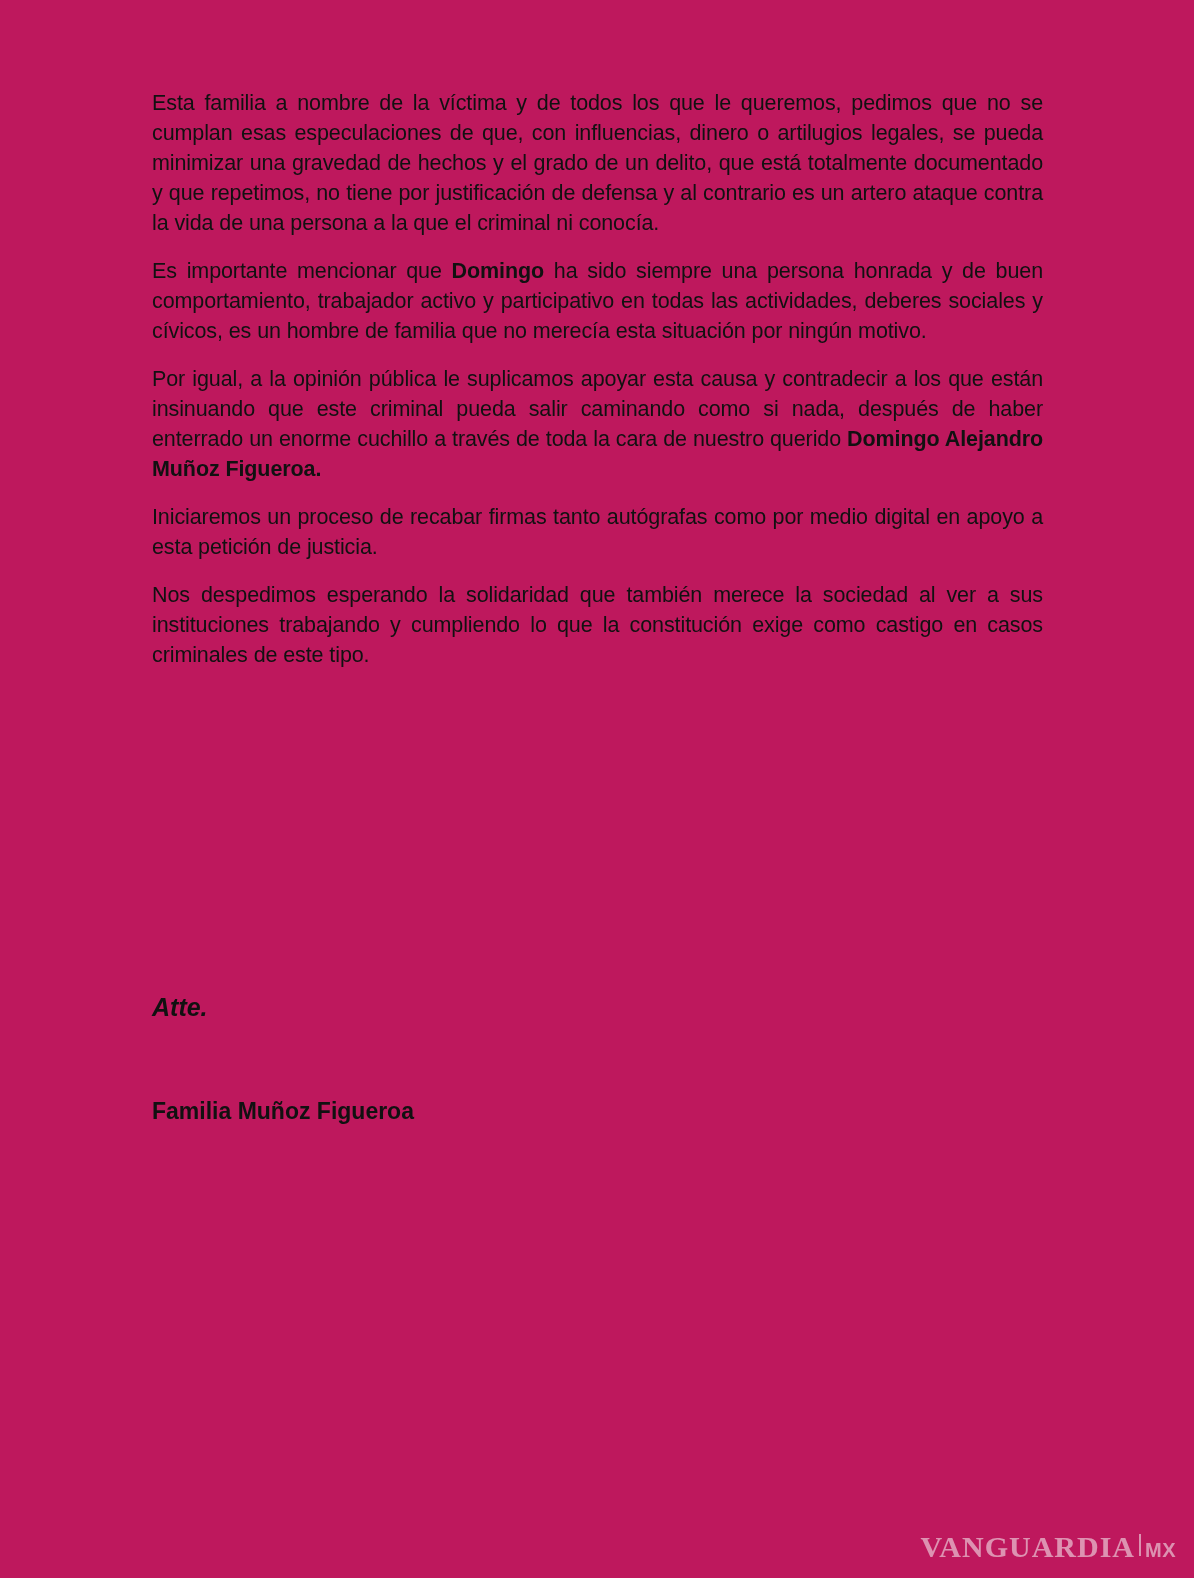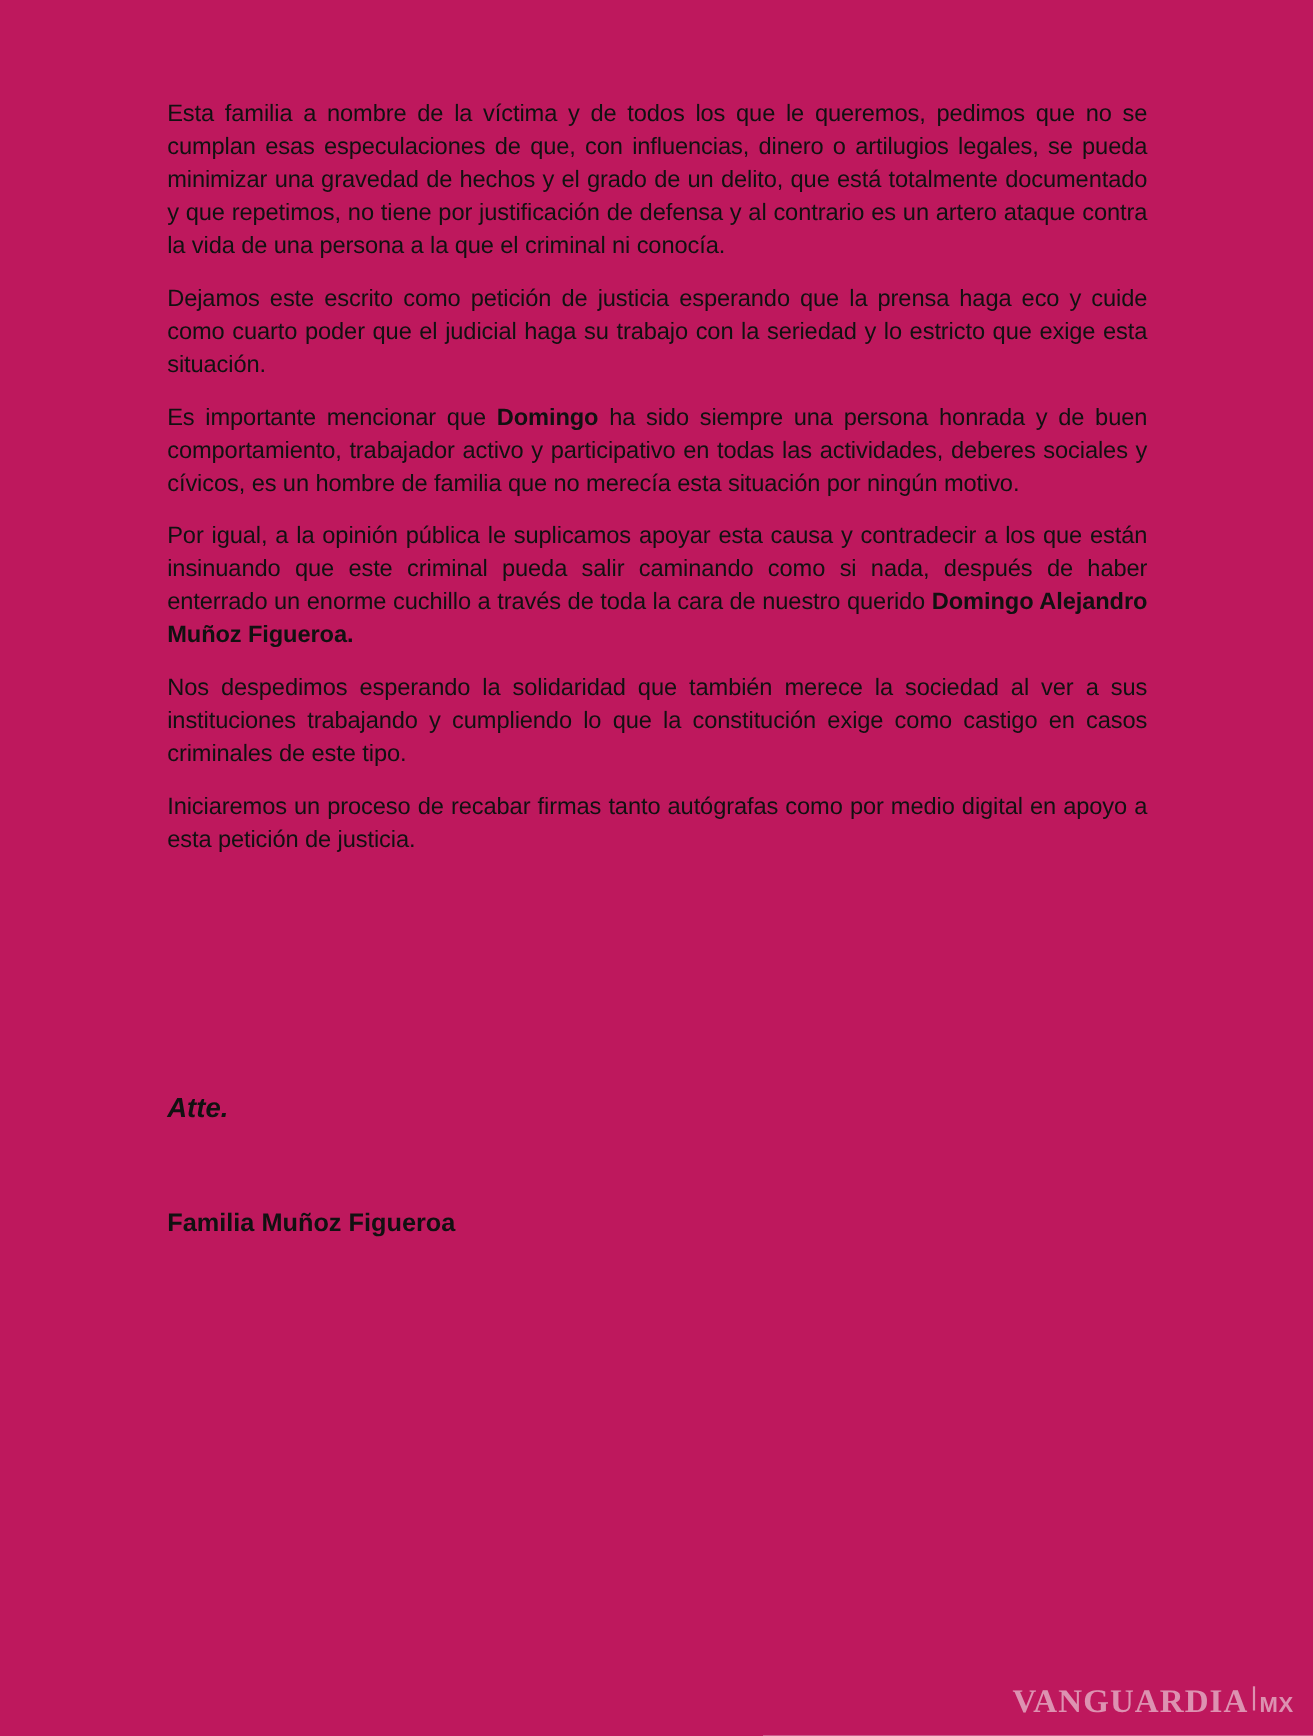--- a/index.html
+++ b/index.html
@@ -113,25 +113,24 @@
     line-height: 1;
   }
 </style>
 </head>
 <body>
 
 <div class="page">
 
   <div class="letter-body">
     <p class="para"><span>Esta familia a nombre de la víctima y de todos los que le queremos, pedimos que no se cumplan esas especulaciones de que, con influencias, dinero o artilugios legales, se pueda minimizar una gravedad de hechos y el grado de un delito, que está totalmente documentado y que repetimos, no tiene por justificación de defensa y al contrario es un artero ataque contra la vida de una persona a la que el criminal ni conocía.</span></p>
-    <p class="para"><span>Dejamos este escrito como petición de justicia esperando que la prensa haga eco y cuide como cuarto poder que el judicial haga su trabajo con la seriedad y lo estricto que exige esta situación.</span></p>
     <p class="para"><span>Es importante mencionar que </span><b>Domingo</b><span> ha sido siempre una persona honrada y de buen comportamiento, trabajador activo y participativo en todas las actividades, deberes sociales y cívicos, es un hombre de familia que no merecía esta situación por ningún motivo.</span></p>
     <p class="para"><span>Por igual, a la opinión pública le suplicamos apoyar esta causa y contradecir a los que están insinuando que este criminal pueda salir caminando como si nada, después de haber enterrado un enorme cuchillo a través de toda la cara de nuestro querido </span><b>Domingo Alejandro Muñoz Figueroa.</b></p>
+    <p class="para"><span>Iniciaremos un proceso de recabar firmas tanto autógrafas como por medio digital en apoyo a esta petición de justicia.</span></p>
     <p class="para"><span>Nos despedimos esperando la solidaridad que también merece la sociedad al ver a sus instituciones trabajando y cumpliendo lo que la constitución exige como castigo en casos criminales de este tipo.</span></p>
-    <p class="para"><span>Iniciaremos un proceso de recabar firmas tanto autógrafas como por medio digital en apoyo a esta petición de justicia.</span></p>
   </div>
 
   <div class="sign-off">Atte.</div>
 
   <div class="signature">Familia Muñoz Figueroa</div>
 
   <div class="watermark">
     <span class="wm-main">VANGUARDIA</span>
     <span class="wm-sep"></span>
     <span class="wm-suffix">MX</span>

